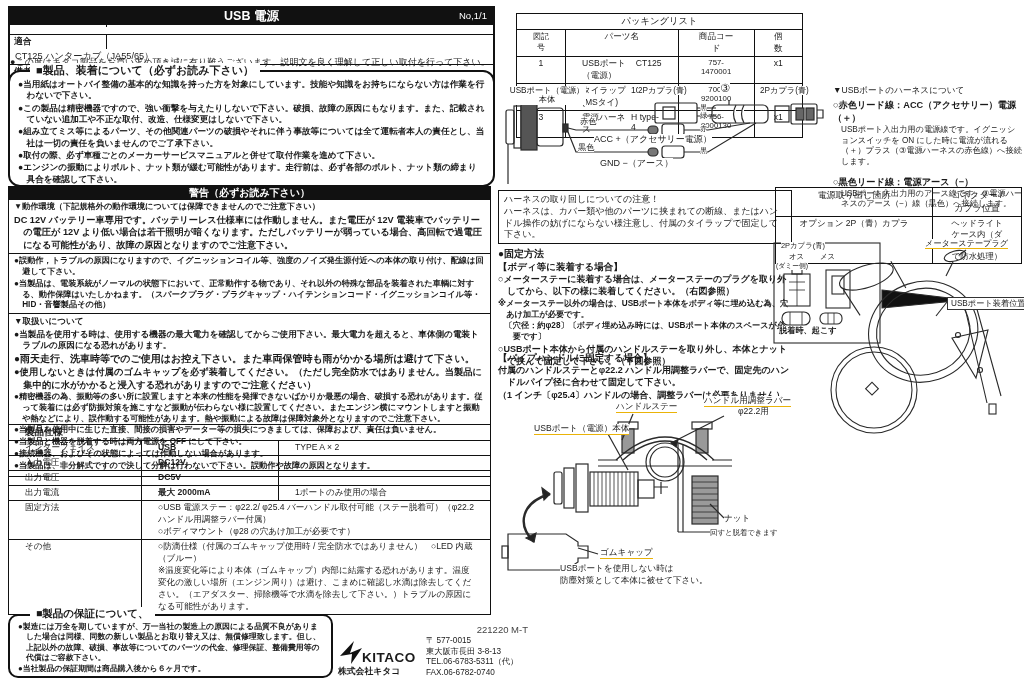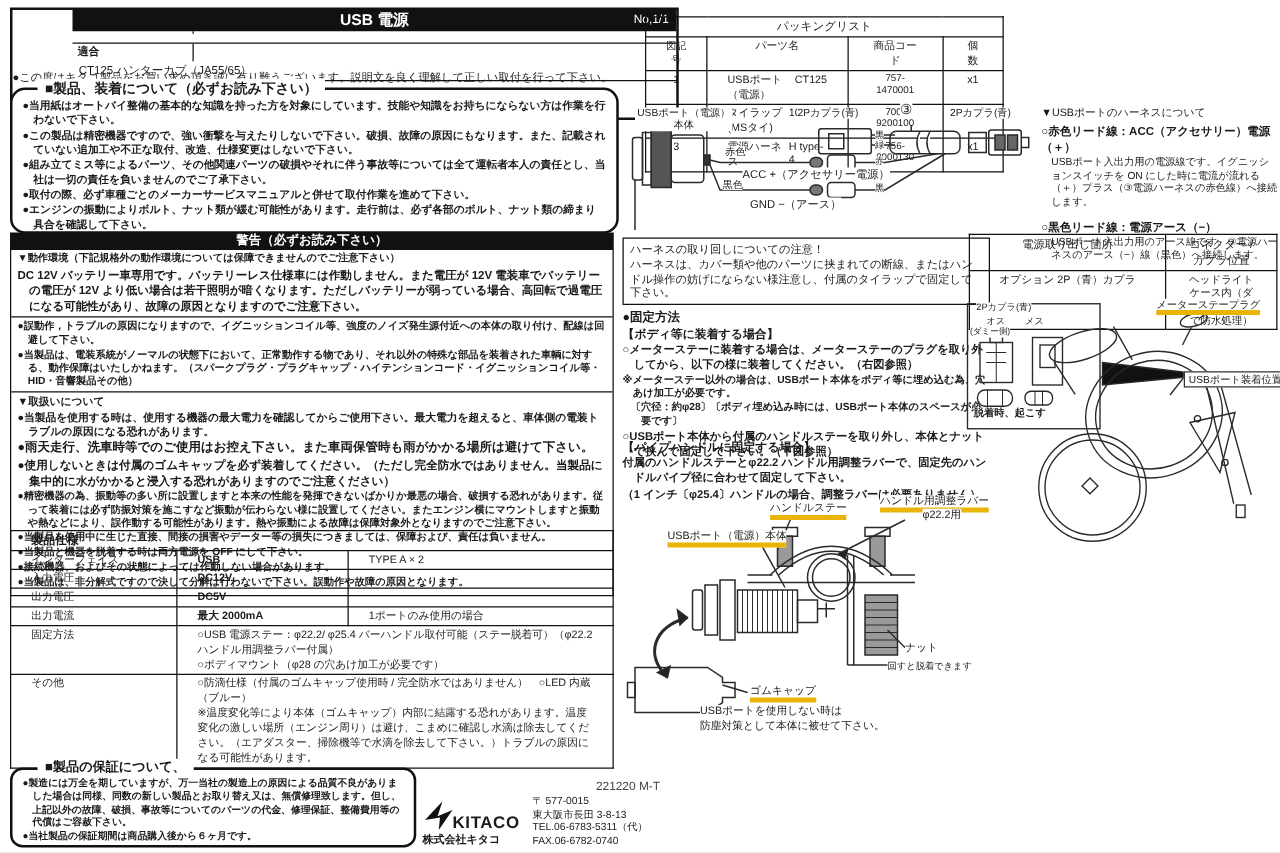--- a/index.html
+++ b/index.html
@@ -10,38 +10,38 @@
   .ctr{text-align:center;}
   .t7{font-size:7.4px;}
   .t8{font-size:8.2px;}
   .t85{font-size:8.6px;}
   .t9{font-size:9px;}
   .t95{font-size:9.5px;}
   .t10{font-size:10px;}
   .hang{padding-left:1em;text-indent:-1em;line-height:1.32;margin:0 0 1px 0;font-weight:bold;}
   .bar{background:#111;color:#fff;}
   
-  #hdr{border:2px solid #111;padding-left:48px;}
+  #hdr{border:2px solid #111;}
   #hdr .hrow{display:flex;border-top:1px solid #111;flex-direction:column;}
   #hdr .hl{width:88px;border-right:1px solid #111;padding:1px 4px;font-weight:bold;font-size:8.8px;}
   #hdr .hv{flex:1;padding:1px 5px;font-size:9.2px;}
   
   .rbox{border:2px solid #111;border-radius:12px;background:#fff;}
   .rtitle{position:absolute;top:-9px;left:20px;background:#fff;padding:0 6px;font-weight:bold;font-size:11px;}
   
   #warnbody{border:1.5px solid #111;border-top:none;padding:2px 5px 3px 5px;}
   .divline{border-top:1px solid #111;margin:2px -5px;}
   
   table{border-collapse:collapse;}
   .gridtbl td{border:1px solid #111;font-size:8.6px;padding:1px 16px;vertical-align:top;}
   .gridtbl{border:1.5px solid #111;}
   
   svg{display:block;}
   .lbl{position:absolute;background:#fff;line-height:1.15;white-space:nowrap;}
-  .ul{border-bottom:4px solid #eab308;}
+  .ul{border-bottom:1px solid #eab308;}
   .wraplbl{position:absolute;background:#fff;line-height:1.15;}
 </style>
 </head>
 <body>
 
 <div id="page">
 
   <div id="hdr" class="abs" style="left:8px;top:6px;width:483px;">
     <div class="bar" style="position:relative;height:16px;">
       <div class="ctr b" style="font-size:12.5px;line-height:16px;">USB 電源</div>

